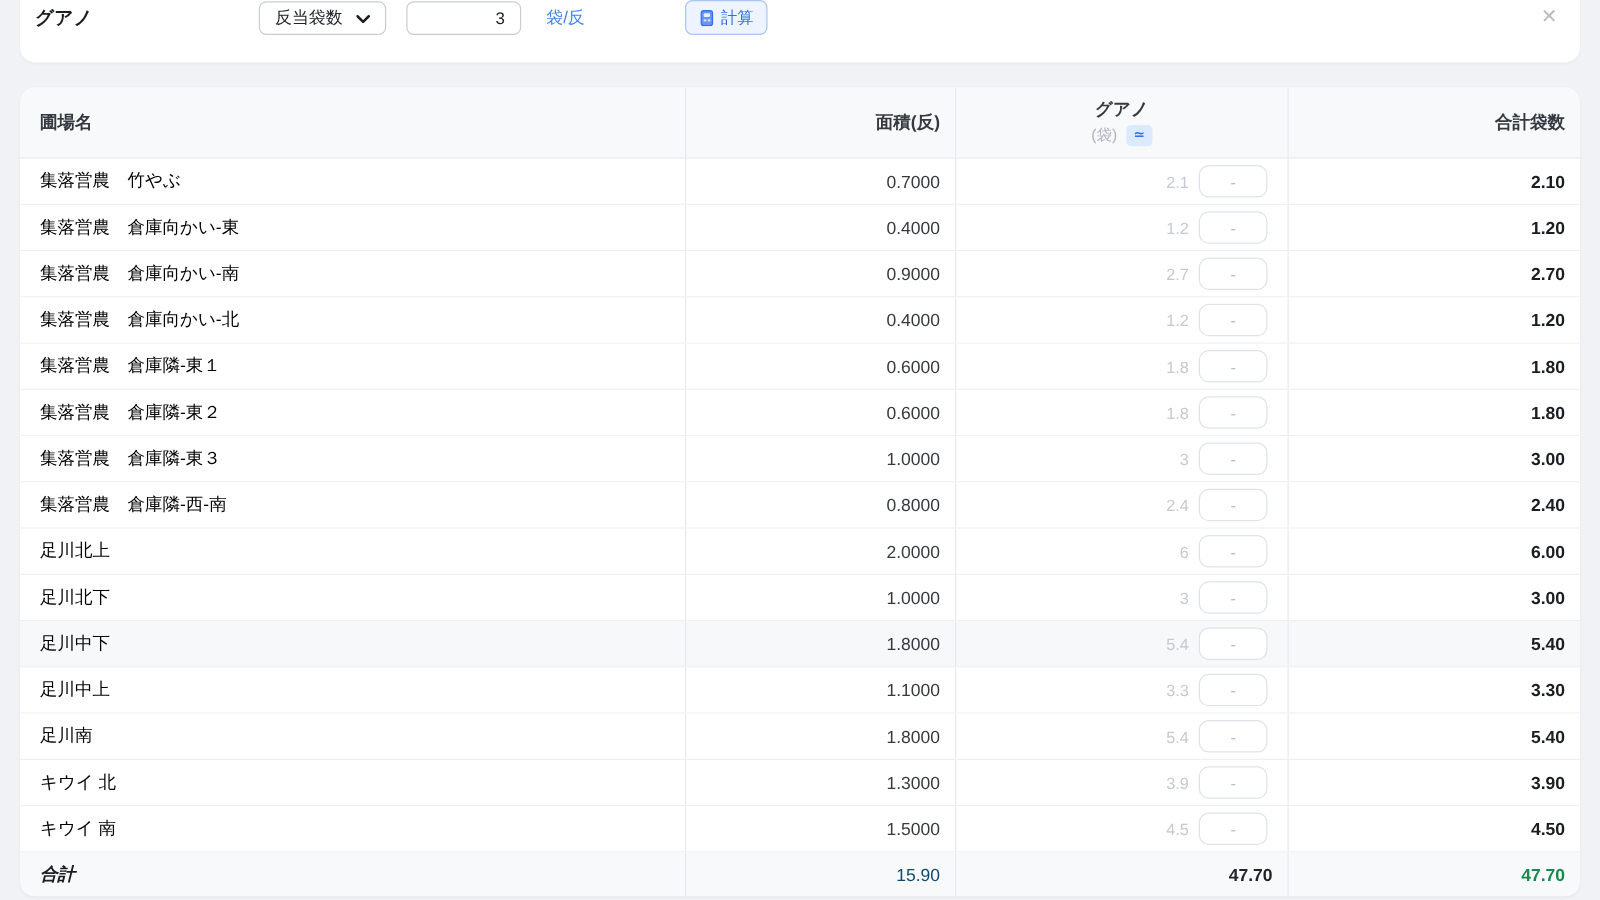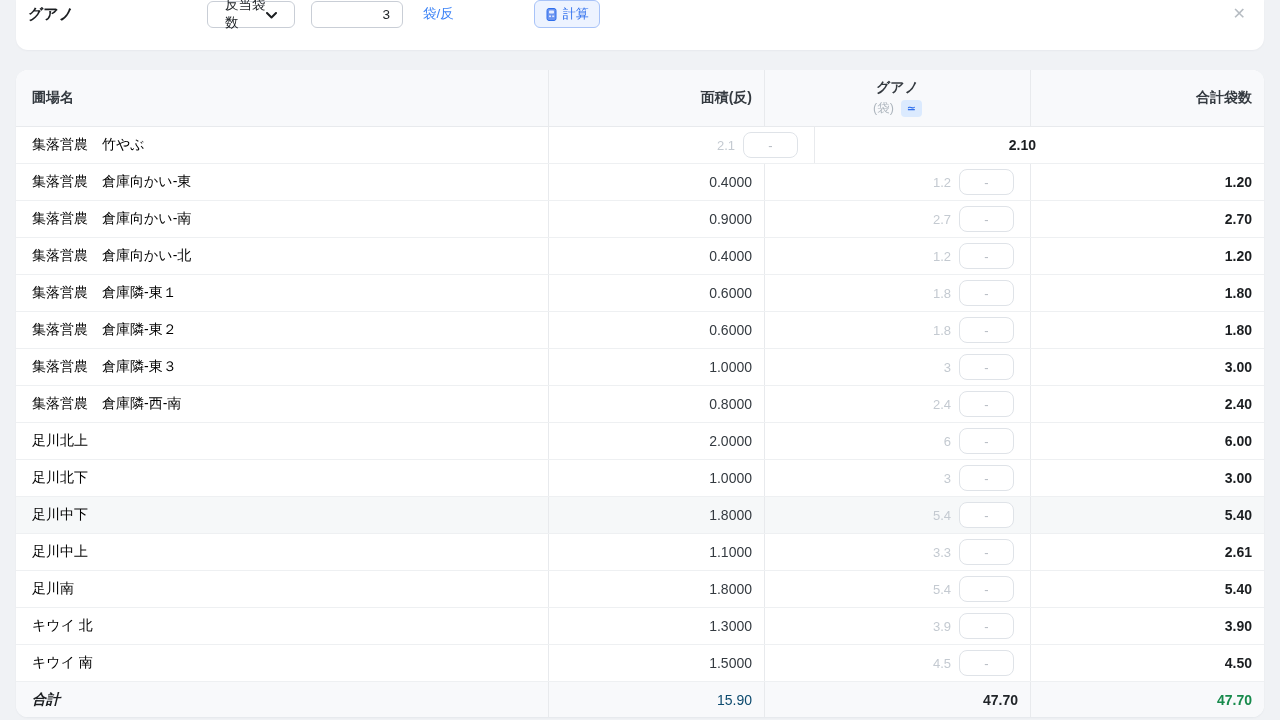--- a/index.html
+++ b/index.html
@@ -12,23 +12,23 @@
   
   .panel {
     margin:0 16px; height:50px; background:#fff;
     border-radius:0 0 12px 12px;
     box-shadow:0 1px 2px rgba(20,30,50,.04);
     display:flex; align-items:center;
     padding:0 14px 22px 12px;
   }
   .product-label { font-weight:bold; font-size:15px; flex:0 0 179px; color:#1b1e21; }
   .select-box {
-    width:88px; height:27px; border:1px solid #c9ced6; border-radius:6px;
+    width:102px; height:27px; border:1px solid #c9ced6; border-radius:6px;
     background:#fff; display:flex; align-items:center; justify-content:space-between;
-    padding:0 17px; font-size:13.5px; color:#212529; cursor:pointer;
+    padding:0 12px; font-size:13.5px; color:#212529; cursor:pointer;
   }
   .rate-input {
     width:92px; height:27px; border:1px solid #c9ced6; border-radius:6px;
     margin-left:16px; text-align:right; padding:0 12px; font-size:13.5px;
     color:#212529; font-family:inherit;
   }
   .unit-label { color:#3b82f6; font-size:13.5px; margin-left:20px; }
   .calc-btn {
     margin-left:80px; height:28px; display:flex; align-items:center; gap:5px;
     background:#edf3ff; border:1px solid #a8c3f8; border-radius:6px;
@@ -130,20 +130,21 @@
         <span class="h-unit">(袋)</span>
         <span class="badge">≃</span>
       </span>
     </div>
     <div class="td col4 h-total">合計袋数</div>
   </div>
 
   <div class="tbody">
   <div class="tr">
     <div class="td col1 c-name">集落営農　竹やぶ</div>
+    <div class="td col2 c-area">0.7000</div>
     <div class="td col3 cell-calc">
       <span class="c-calc">2.1</span>
       <input class="row-input" placeholder="-" style="">
     </div>
     <div class="td col4 c-total">2.10</div>
   </div>
 
   <div class="tr">
     <div class="td col1 c-name">集落営農　倉庫向かい-東</div>
     <div class="td col2 c-area">0.4000</div>
@@ -244,21 +245,21 @@
     <div class="td col4 c-total">5.40</div>
   </div>
 
   <div class="tr">
     <div class="td col1 c-name">足川中上</div>
     <div class="td col2 c-area">1.1000</div>
     <div class="td col3 cell-calc">
       <span class="c-calc">3.3</span>
       <input class="row-input" placeholder="-" style="">
     </div>
-    <div class="td col4 c-total">2.61</div>
+    <div class="td col4 c-total">3.30</div>
   </div>
 
   <div class="tr">
     <div class="td col1 c-name">足川南</div>
     <div class="td col2 c-area">1.8000</div>
     <div class="td col3 cell-calc">
       <span class="c-calc">5.4</span>
       <input class="row-input" placeholder="-" style="">
     </div>
     <div class="td col4 c-total">5.40</div>

